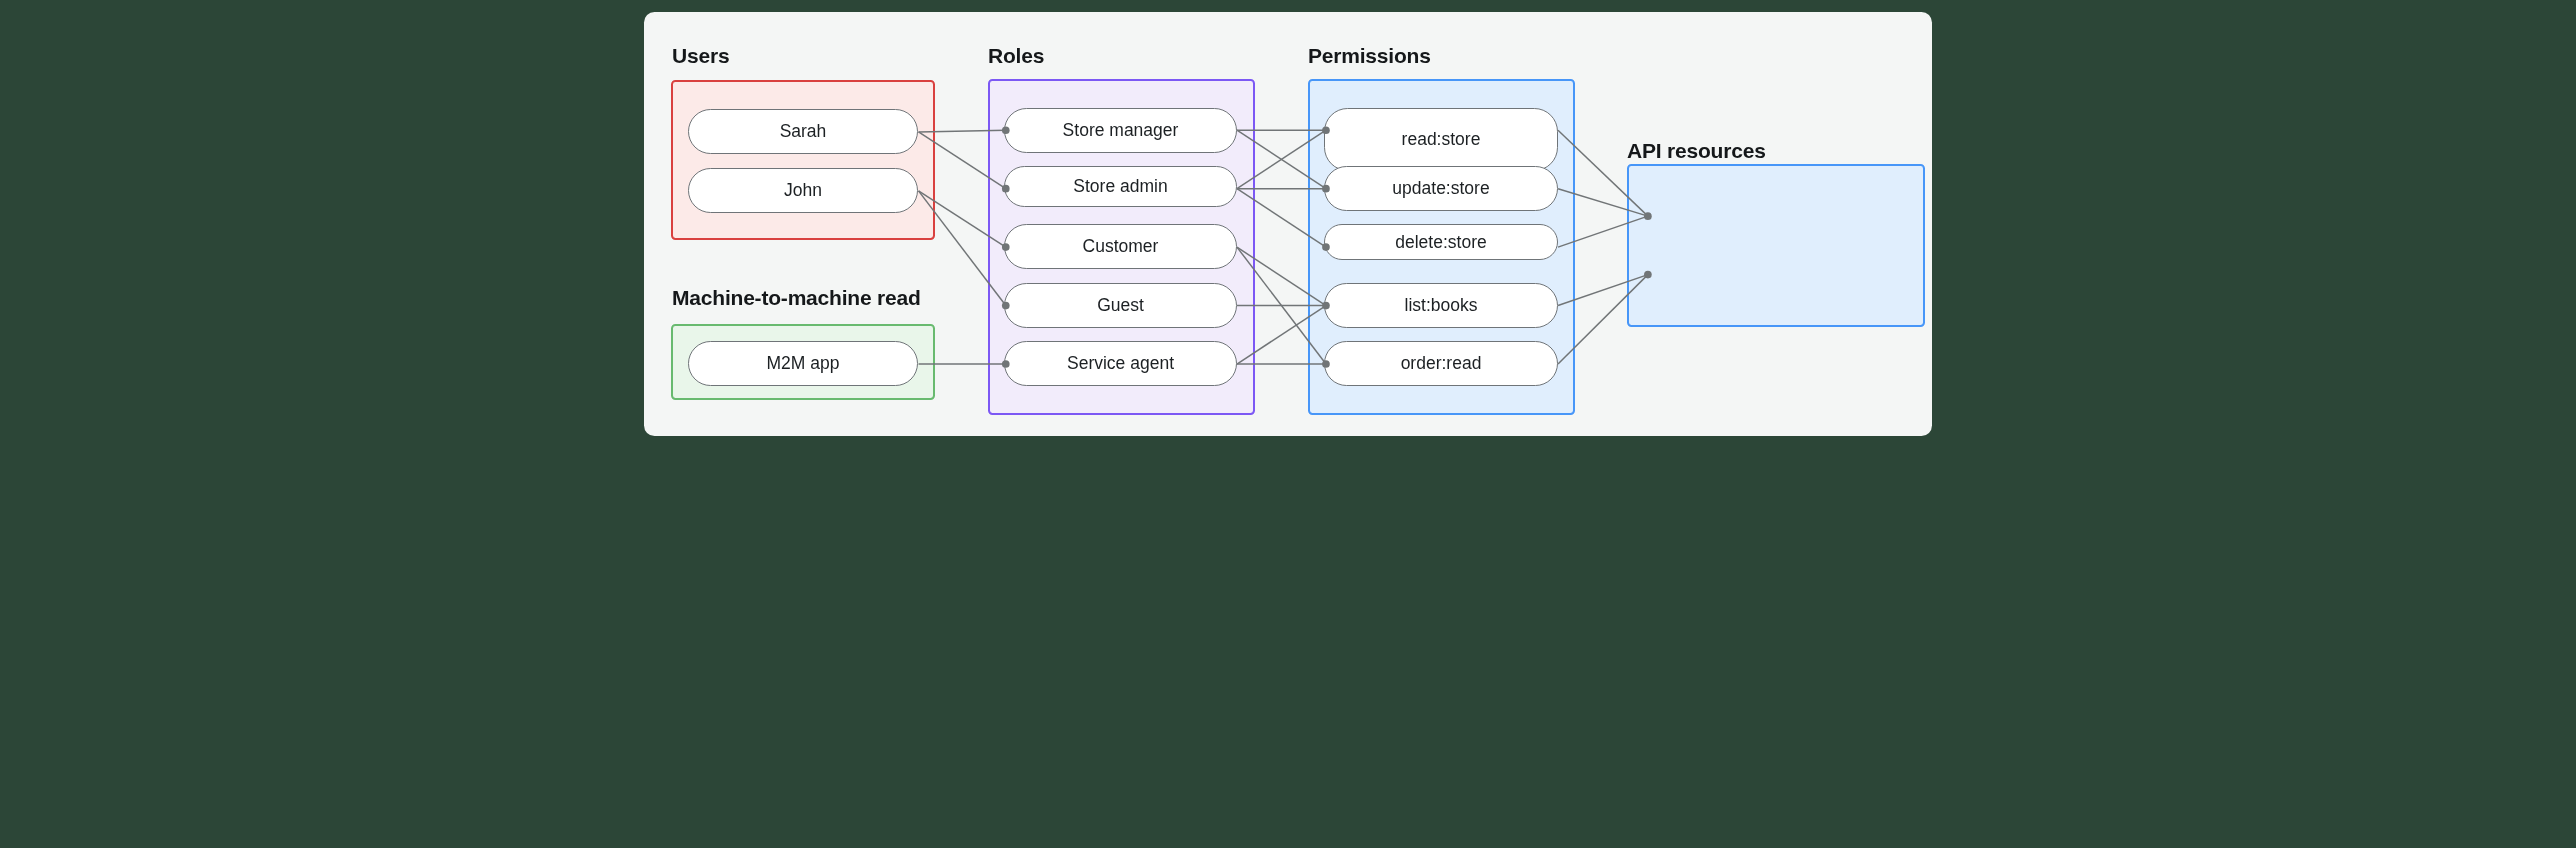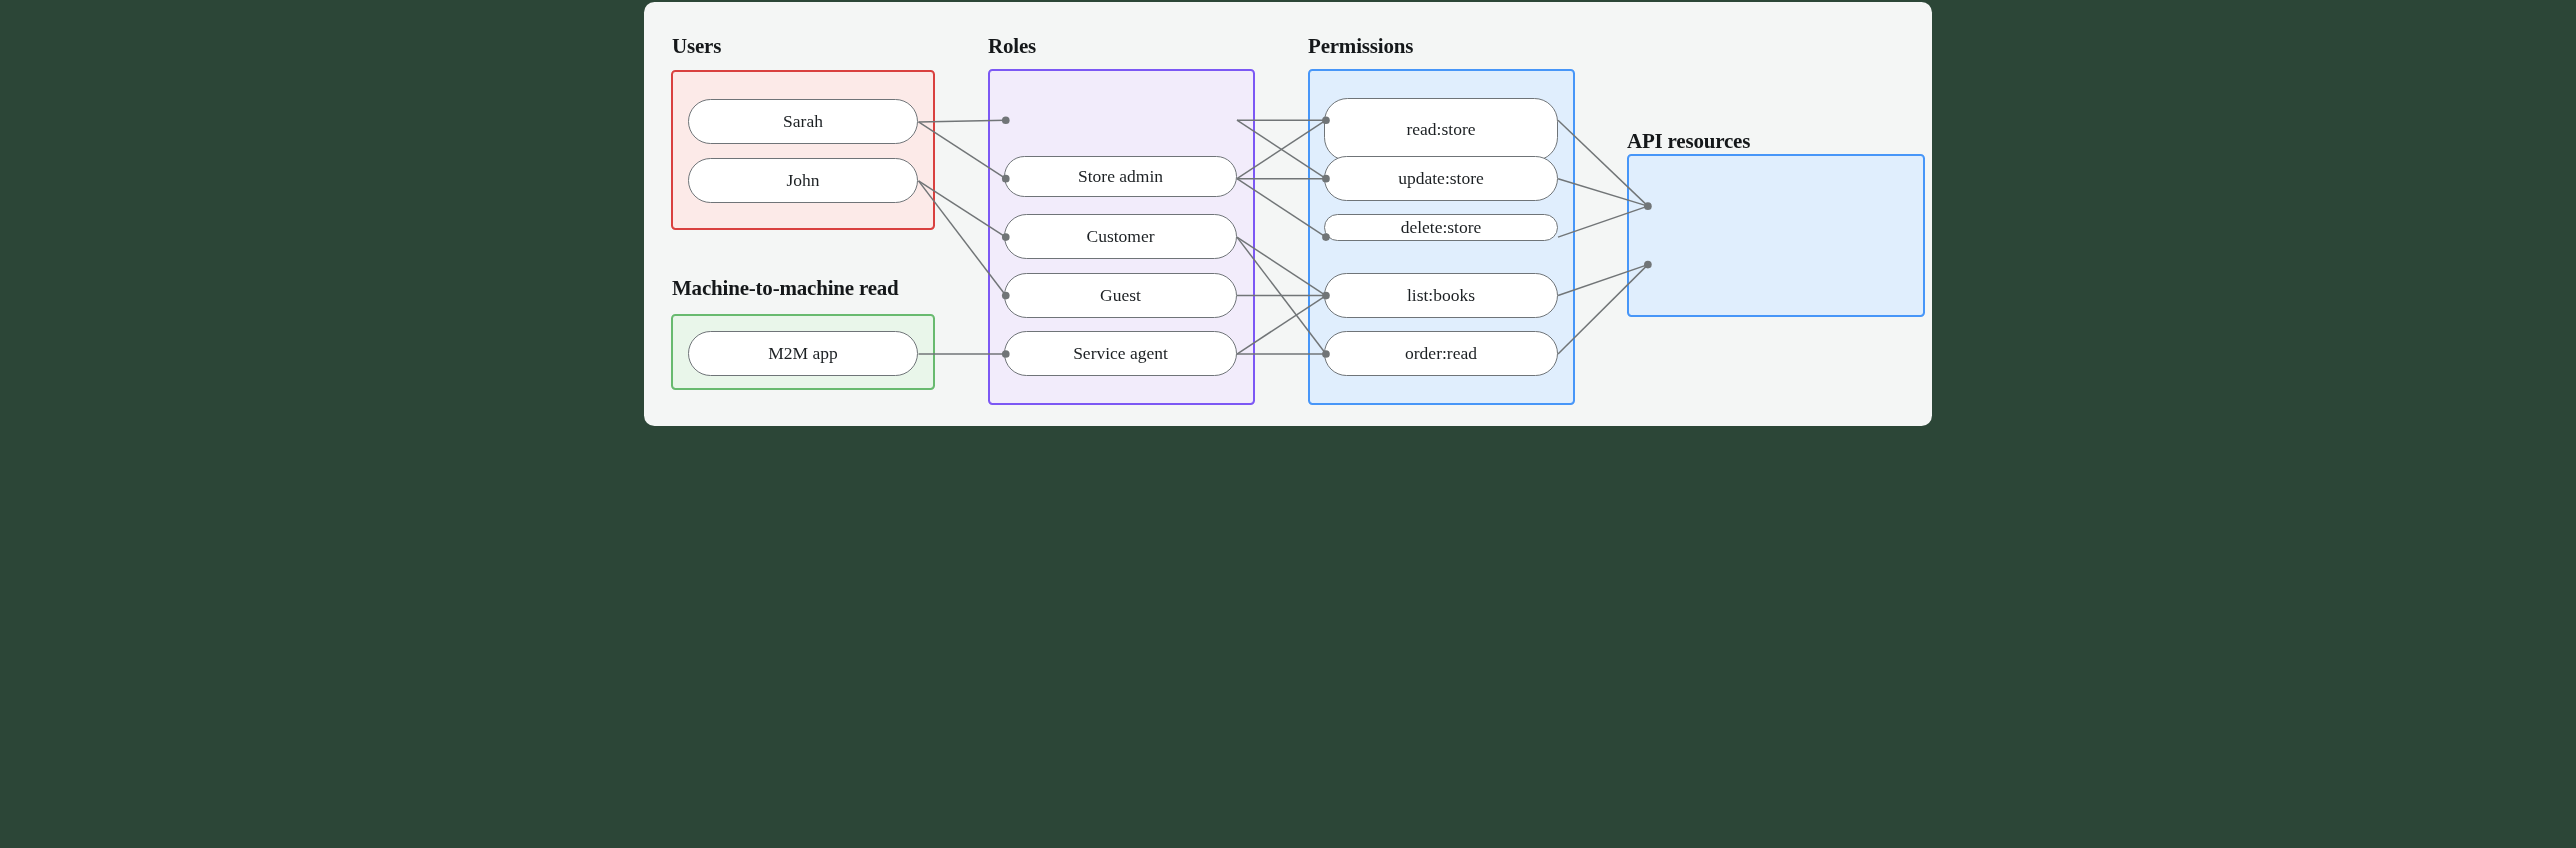--- a/index.html
+++ b/index.html
@@ -1,16 +1,16 @@
 <!DOCTYPE html>
 <html style="--outer-bg: #2c4637; --canvas-bg: #f4f6f5; --label-text: #15181a; --node-text: #1c2023; --pill-bg: #ffffff; --pill-border: #6f7478; --edge: #717577; --users-border: #d9403f; --users-bg: #fceae8; --m2m-border: #68ba6f; --m2m-bg: #e9f6ea; --roles-border: #7c58f4; --roles-bg: #f2ecfb; --permissions-border: #4796f8; --permissions-bg: #e0eefd; --api-border: #4796f8; --api-bg: #e0eefd;font-size:14px"><head>
 <meta charset="utf-8">
 <style>
   html,body{margin:0;padding:0;background:var(--outer-bg,#2c4637);font-family:"Liberation Sans","DejaVu Sans",sans-serif;}
-  .stage{position:relative;width:1288px;height:424px;margin:2px auto;font-family:Liberation Serif, serif;}
+  .stage{position:relative;width:1288px;height:424px;margin:12px auto;}
   .panel{position:absolute;inset:0;background:var(--canvas-bg,#f4f6f5);border-radius:10.5px;overflow:hidden;}
   .label{position:absolute;margin:0;font-size:21px;font-weight:600;letter-spacing:-0.2px;color:var(--label-text,#15181a);line-height:1.15;white-space:nowrap;}
   .users-label{left:28px;top:32px;}
   .m2m-label{left:28px;top:274px;}
   .roles-label{left:344px;top:32px;}
   .permissions-label{left:664px;top:32px;}
   .api-label{left:983px;top:127px;}
   .box{position:absolute;border:2.2px solid;border-radius:4.4px;box-sizing:border-box;}
   .users-box{left:27px;top:68px;width:264px;height:160px;border-color:var(--users-border,#d9403f);background:var(--users-bg,#fceae8);}
   .m2m-box{left:27px;top:312px;width:264px;height:76px;border-color:var(--m2m-border,#68ba6f);background:var(--m2m-bg,#e9f6ea);}
@@ -49,39 +49,42 @@
     <div id="nodes">
         <div class="pill" style="left: 44px; top: 97px; width: 230px; height: 45px;">
           <span>Sarah</span>
         </div>
         <div class="pill" style="left: 44px; top: 156px; width: 230px; height: 45px;">
           <span>John</span>
         </div>
         <div class="pill" style="left: 44px; top: 329px; width: 230px; height: 45px;">
           <span>M2M app</span>
         </div>
+        <div class="pill" style="left: 360px; top: 96px; width: 233px; height: 45px;">
+          <span>Store manager</span>
+        </div>
         <div class="pill" style="left: 360px; top: 154px; width: 233px; height: 41px;">
           <span>Store admin</span>
         </div>
         <div class="pill" style="left: 360px; top: 212px; width: 233px; height: 45px;">
           <span>Customer</span>
         </div>
         <div class="pill" style="left: 360px; top: 271px; width: 233px; height: 45px;">
           <span>Guest</span>
         </div>
         <div class="pill" style="left: 360px; top: 329px; width: 233px; height: 45px;">
           <span>Service agent</span>
         </div>
         <div class="pill" style="left: 680px; top: 96px; width: 234px; height: 63px;">
           <span>read:store</span>
         </div>
         <div class="pill" style="left: 680px; top: 154px; width: 234px; height: 45px;">
           <span>update:store</span>
         </div>
-        <div class="pill" style="left: 680px; top: 212px; width: 234px; height: 27px;">
+        <div class="pill" style="left: 680px; top: 212px; width: 234px; height: 36px;">
           <span>delete:store</span>
         </div>
         <div class="pill" style="left: 680px; top: 271px; width: 234px; height: 45px;">
           <span>list:books</span>
         </div>
         <div class="pill" style="left: 680px; top: 329px; width: 234px; height: 45px;">
           <span>order:read</span>
         </div>
       </div>
     <svg id="edges" viewBox="0 0 1476 486">

